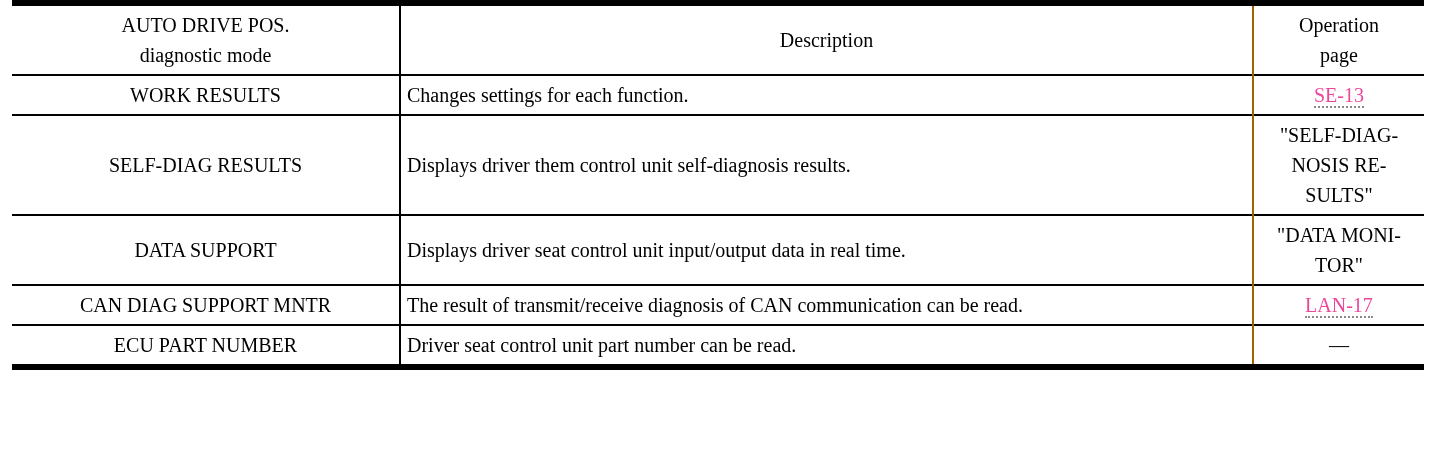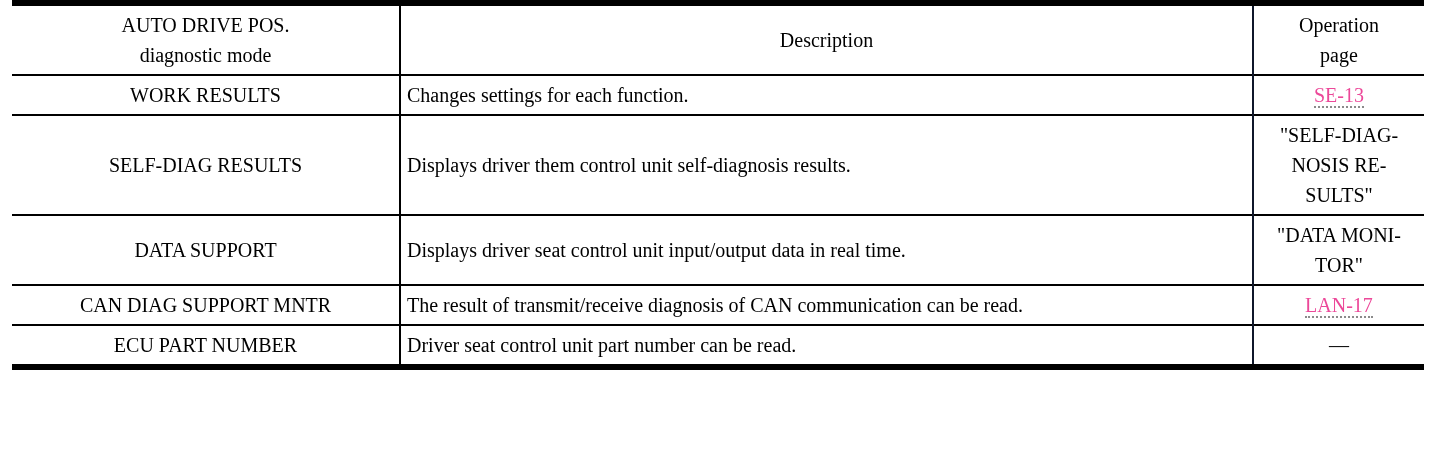--- a/index.html
+++ b/index.html
@@ -35,21 +35,21 @@
     line-height: 1.5;
   }
   .cell-mode {
     text-align: center;
     border-right: 2px solid #000000;
     white-space: pre-line;
   }
   .cell-desc {
     text-align: left;
     padding-left: 14px;
-    border-right: 2px solid #0f172a;
+    border-right: 2px solid #a16207;
   }
   .cell-ref {
     text-align: center;
     white-space: pre-line;
   }
   .r-header  { height: 66px; }
   .r-work    { height: 38px; }
   .r-selfdiag{ height: 99px; }
   .r-datamon { height: 68px; }
   .r-candiag { height: 39px; }

